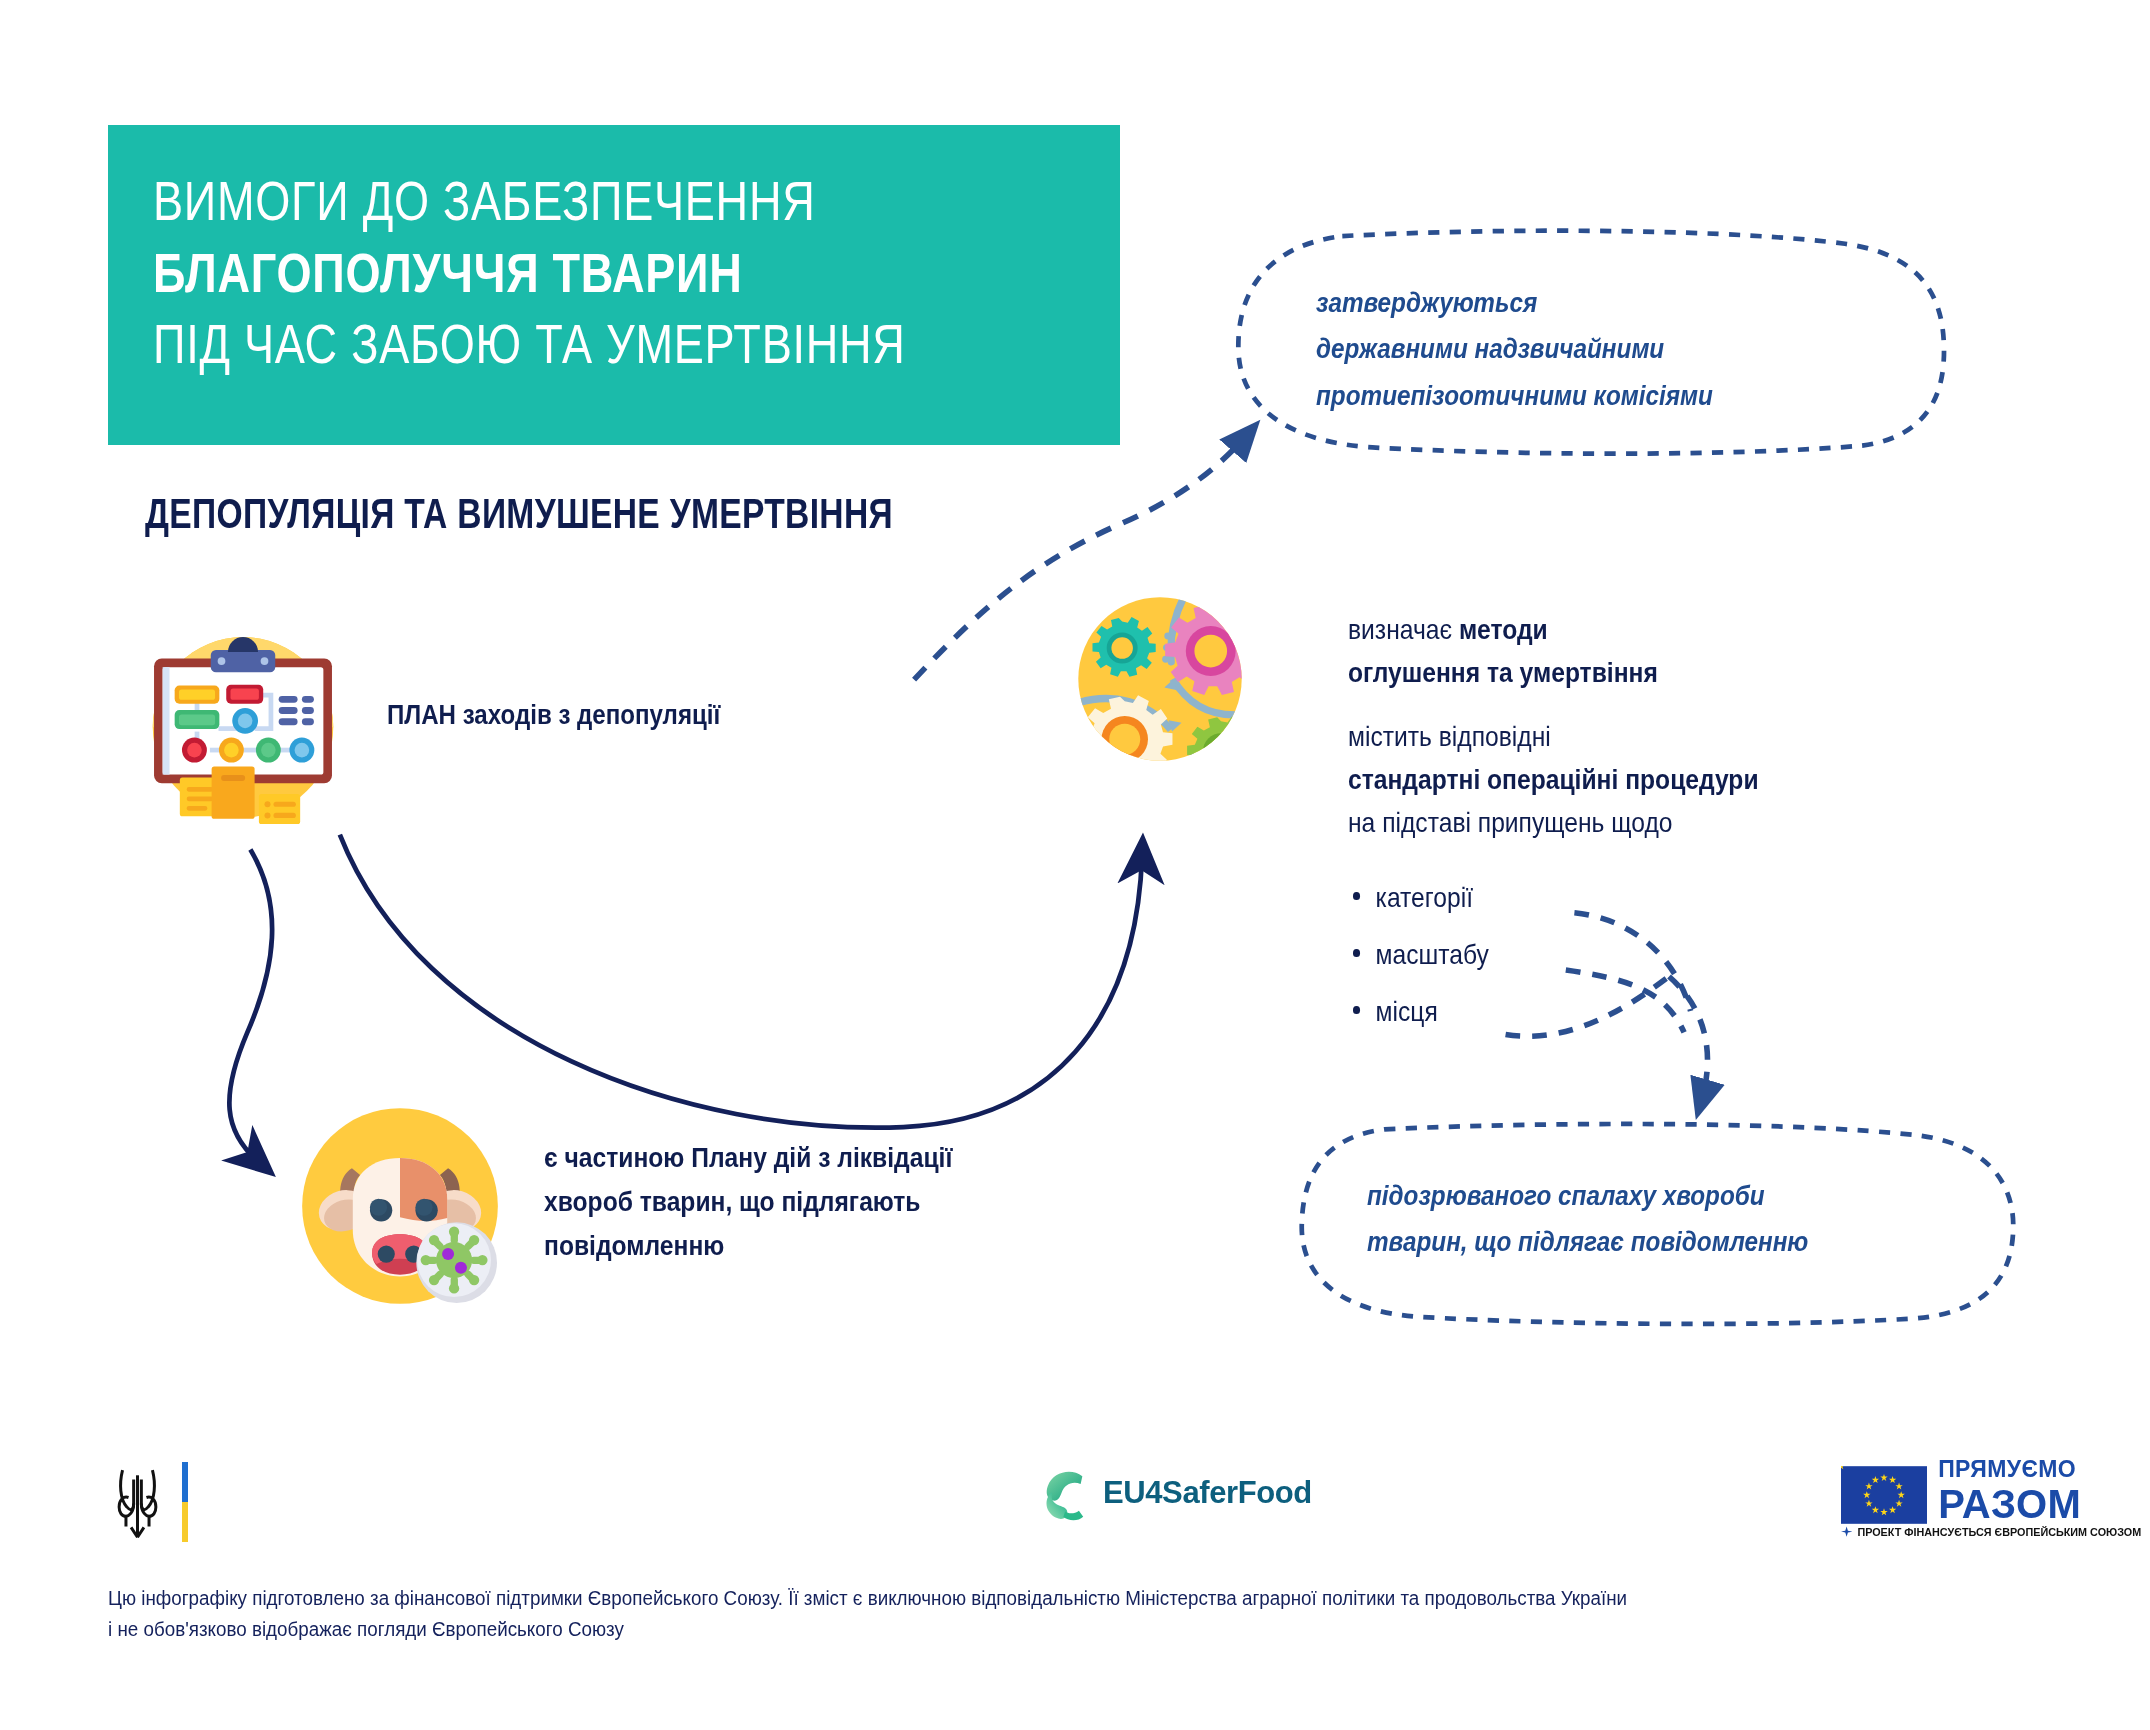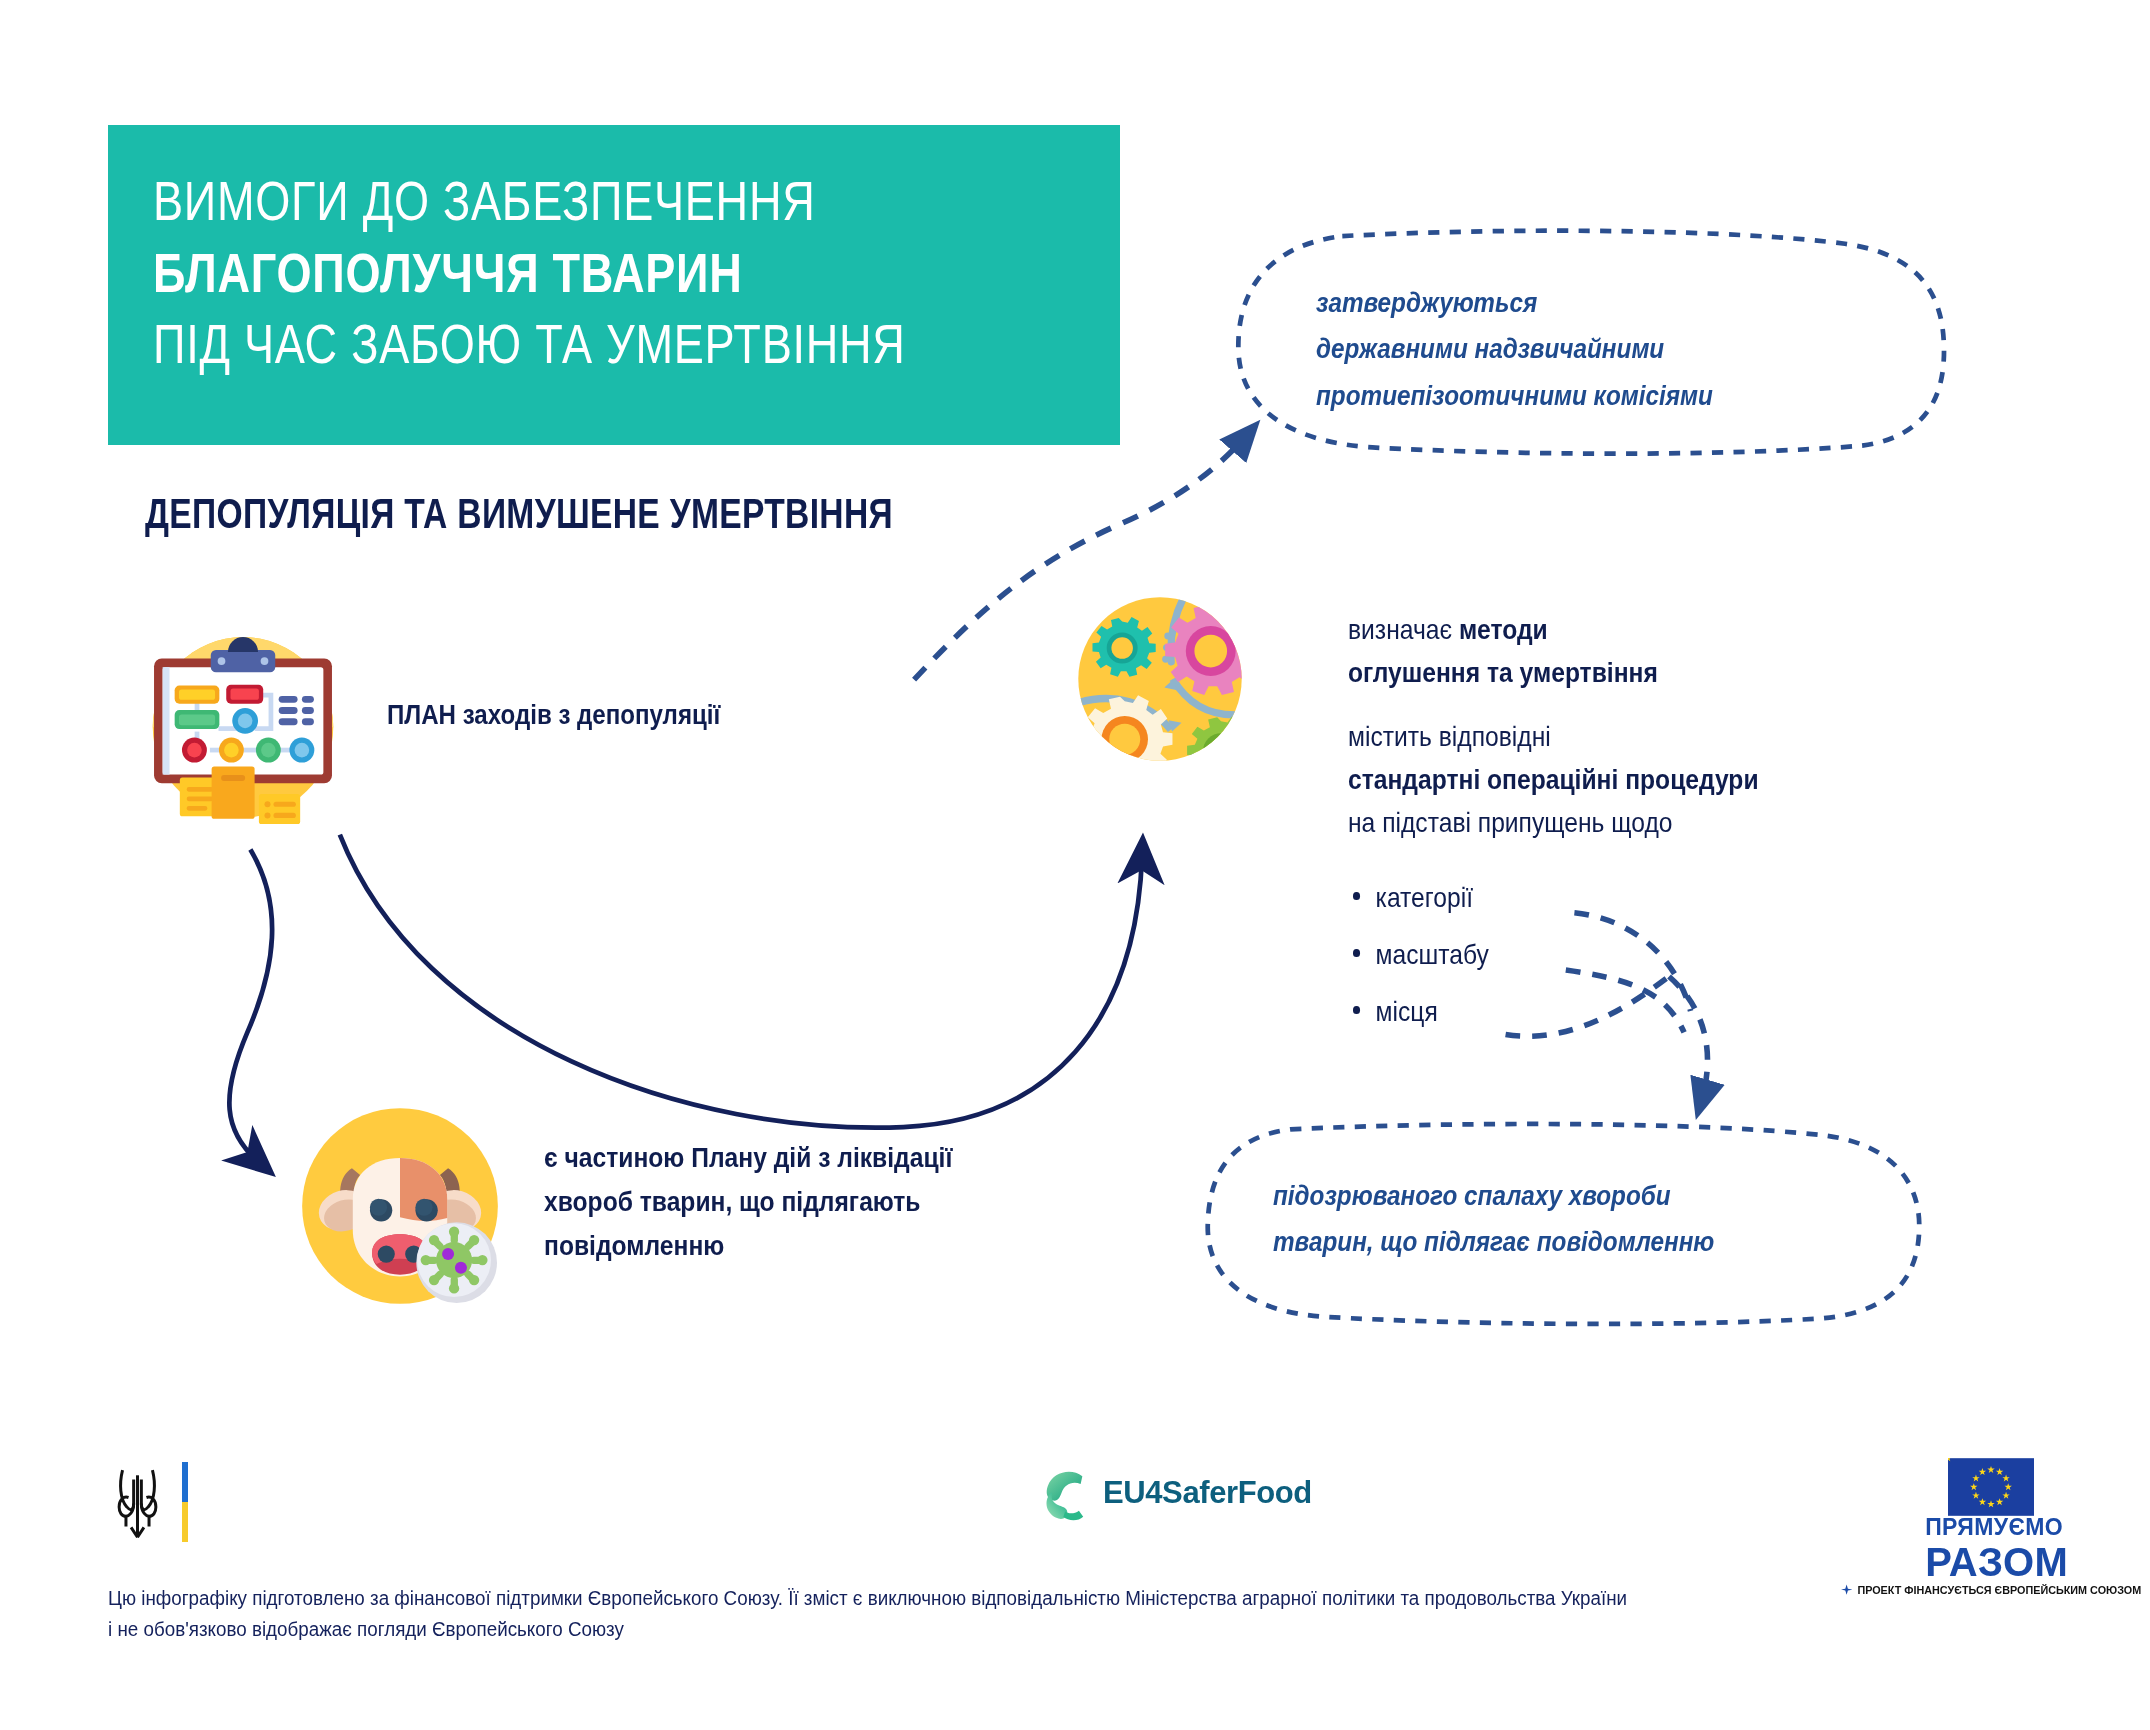--- a/index.html
+++ b/index.html
@@ -96,39 +96,39 @@
   .bubble { position: absolute; }
   .bubble .btext {
     position: absolute; color: #1f4b8e;
     font-style: italic; font-weight: 600;
     font-size: 27px; line-height: 1.72;
     transform: scaleX(0.90); transform-origin: left top;
     white-space: nowrap;
   }
   #bubble-top  { left: 1230px; top: 224px;  width: 723px; height: 232px; }
   #bubble-top .btext  { left: 86px; top: 56px; }
-  #bubble-bottom { left: 1200px; top: 1118px; width: 727px; height: 211px; }
+  #bubble-bottom { left: 1294px; top: 1118px; width: 727px; height: 211px; }
   #bubble-bottom .btext { left: 73px; top: 55px; }
 
   
   #footer-logos { position: absolute; left: 0; top: 1441px; width: 2199px; height: 129px; }
 
   #logo-ministry { position: absolute; left: 114px; top: 1462px; display: flex; align-items: center; }
   #logo-ministry .tryzub { width: 47px; height: 80px; flex: none; }
   #logo-ministry .flagbar { width: 6.9px; height: 80px; margin: 0 22.4px 0 20.6px; flex: none; }
   #logo-ministry .flagbar .b { background: #1f6fd0; height: 50%; }
   #logo-ministry .flagbar .y { background: #f7cb2c; height: 50%; }
   #logo-ministry .mtext { font-size: 19.4px; line-height: 1.42; font-weight: 500; color: #101010; white-space: nowrap; }
 
   #logo-eu4 { position: absolute; left: 1041px; top: 1465px; display: flex; align-items: center; }
   #logo-eu4 .swirl { width: 56px; height: 56px; flex: none; margin-right: 6px; }
   #logo-eu4 .eutext { font-size: 31px; font-weight: 800; color: #0d5f7e; letter-spacing: -0.4px; white-space: nowrap; }
 
   #logo-eu-together { position: absolute; left: 1841px; top: 1458px; }
-  #logo-eu-together .row { display: flex; align-items: center; flex-direction: column; }
+  #logo-eu-together .row { display: flex; align-items: flex-end; }
   #logo-eu-together .euflag { width: 86px; height: 58px; flex: none; }
   #logo-eu-together .words { margin-left: 11.2px; color: #1b4ba8; font-weight: 800; line-height: 1.0; }
   #logo-eu-together .w1 { font-size: 23px; letter-spacing: 0.4px; }
   #logo-eu-together .w2 { font-size: 40px; letter-spacing: 0.4px; margin-top: 2.6px; }
   #logo-eu-together .caption { display: flex; align-items: center; margin-top: 2px; }
   #logo-eu-together .caption .star { width: 11.2px; height: 11.2px; flex: none; margin-right: 5.2px; }
   #logo-eu-together .caption .ctext { font-size: 10.8px; font-weight: 700; color: #121212; white-space: nowrap; }
 
   #disclaimer {
     position: absolute; left: 108px; top: 1583px; width: 2022px;

